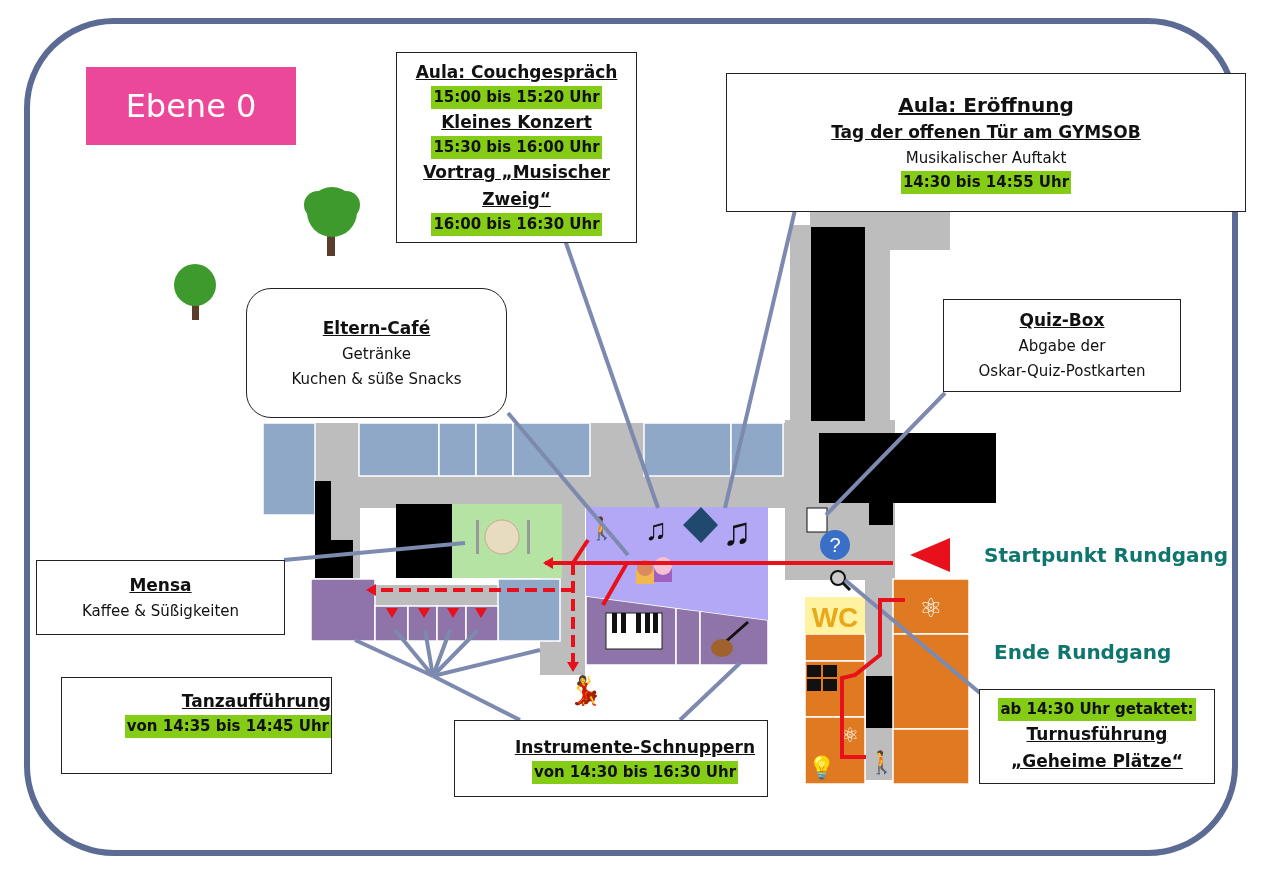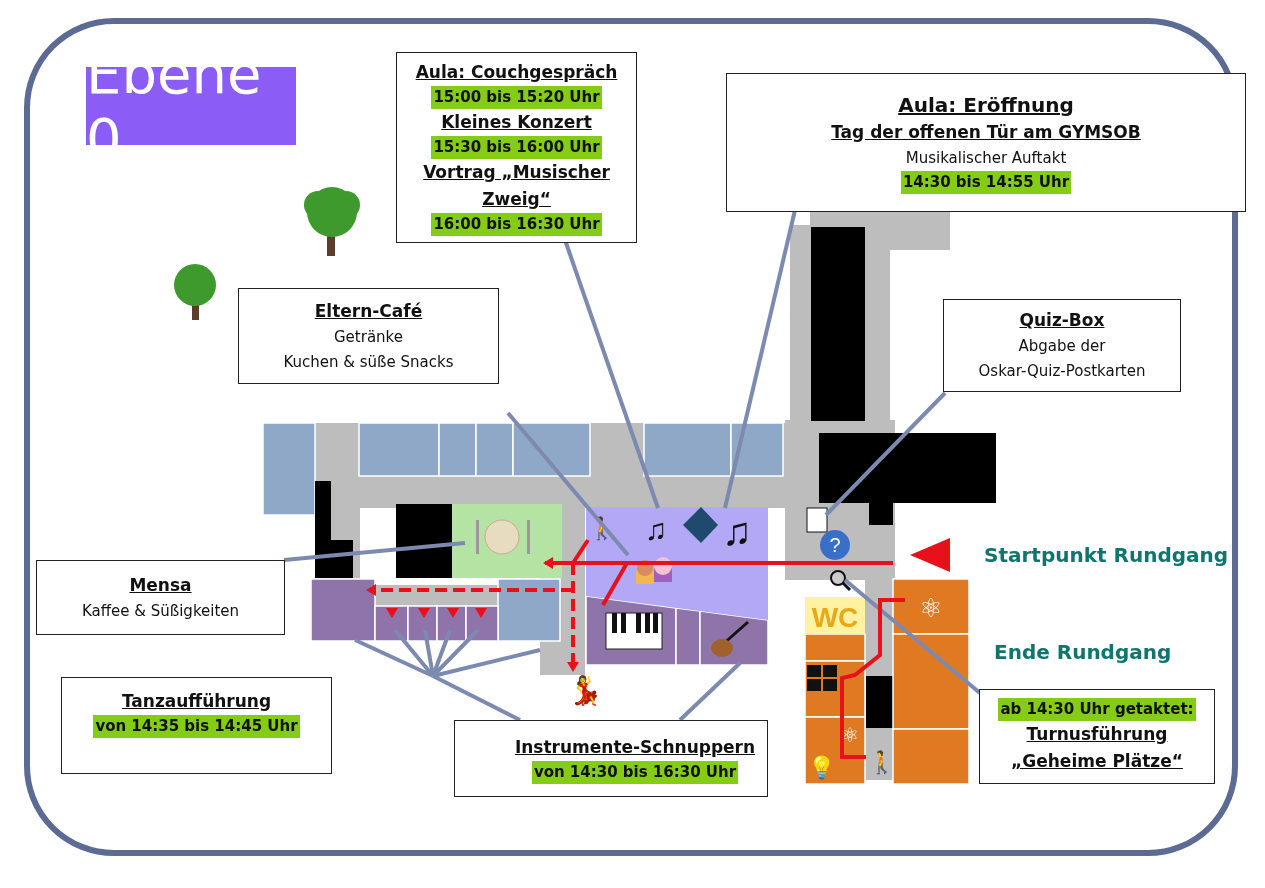--- a/index.html
+++ b/index.html
@@ -1,18 +1,18 @@
 <!DOCTYPE html>
 <html><head>
 <meta charset="utf-8">
 <style>
   html,body{margin:0;padding:0;background:#fff;}
   body{width:1265px;height:888px;position:relative;overflow:hidden;font-family:"Liberation Sans",sans-serif;}
   .frame{position:absolute;left:24px;top:18px;width:1214px;height:838px;border:6px solid #5b6b94;border-radius:90px;box-sizing:border-box;}
-  .title-box{position:absolute;left:86px;top:67px;width:210px;height:78px;background:#8b5cf6;color:#fff;font-size:56px;display:flex;align-items:center;justify-content:center;font-family:"DejaVu Sans",sans-serif;}
+  .title-box{position:absolute;left:86px;top:67px;width:210px;height:78px;background:#ec4899;color:#fff;font-size:32px;display:flex;align-items:center;justify-content:center;font-family:"DejaVu Sans",sans-serif;}
   .box{position:absolute;background:#fff;border:1.5px solid #222;box-sizing:border-box;text-align:center;color:#111;font-family:"DejaVu Sans",sans-serif;display:flex;flex-direction:column;align-items:center;justify-content:center;}
   .box .h{font-weight:bold;text-decoration:underline;font-size:17px;line-height:27px;}
   .box .t{font-size:15px;line-height:25px;}
   .box .hl{background:#84cc16;font-weight:bold;font-size:15px;line-height:23px;padding:0 2px;}
   .lbl-red{position:absolute;color:#0f766e;font-weight:bold;font-size:20px;font-family:"DejaVu Sans",sans-serif;}
   svg.map{position:absolute;left:0;top:0;}
 </style>
 </head>
 <body>
 
@@ -185,38 +185,38 @@
   <div class="hl">16:00 bis 16:30 Uhr</div>
 </div>
 
 <div class="box" style="left:726px;top:73px;width:520px;height:139px;">
   <div class="h" style="font-size:20px;">Aula: Eröffnung</div>
   <div class="h">Tag der offenen Tür am GYMSOB</div>
   <div class="t">Musikalischer Auftakt</div>
   <div class="hl">14:30 bis 14:55 Uhr</div>
 </div>
 
-<div class="box" style="left:238px;top:288px;width:261px;height:96px;">
+<div class="box" style="left:246px;top:288px;width:261px;height:130px;border-radius:25px;">
   <div class="h">Eltern-Café</div>
   <div class="t">Getränke</div>
   <div class="t">Kuchen &amp; süße Snacks</div>
 </div>
 
 <div class="box" style="left:943px;top:299px;width:238px;height:93px;">
   <div class="h">Quiz-Box</div>
   <div class="t">Abgabe der</div>
   <div class="t">Oskar-Quiz-Postkarten</div>
 </div>
 
 <div class="box" style="left:36px;top:560px;width:249px;height:75px;">
   <div class="h">Mensa</div>
   <div class="t">Kaffee &amp; Süßigkeiten</div>
 </div>
 
-<div class="box" style="left:61px;top:677px;width:271px;height:97px;justify-content:flex-start;padding-top:10px;">
+<div class="box" style="left:61px;top:677px;width:271px;height:97px;justify-content:flex-start;padding-top:10px;align-items:flex-end;">
   <div class="h">Tanzaufführung</div>
   <div class="hl">von 14:35 bis 14:45 Uhr</div>
 </div>
 
 <div class="box" style="left:454px;top:720px;width:314px;height:77px;padding-left:48px;">
   <div class="h">Instrumente-Schnuppern</div>
   <div class="hl">von 14:30 bis 16:30 Uhr</div>
 </div>
 
 <div class="box" style="left:979px;top:689px;width:236px;height:95px;">

